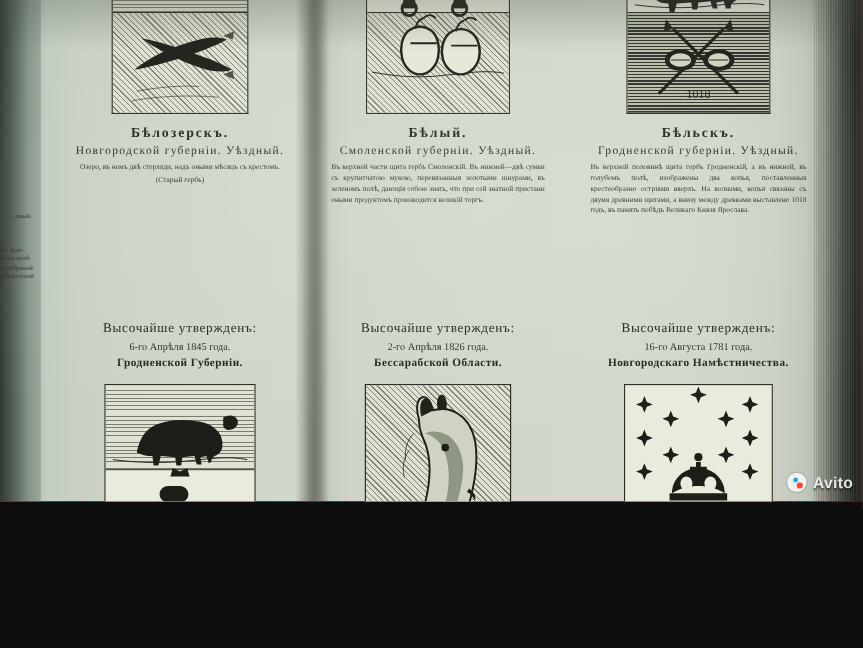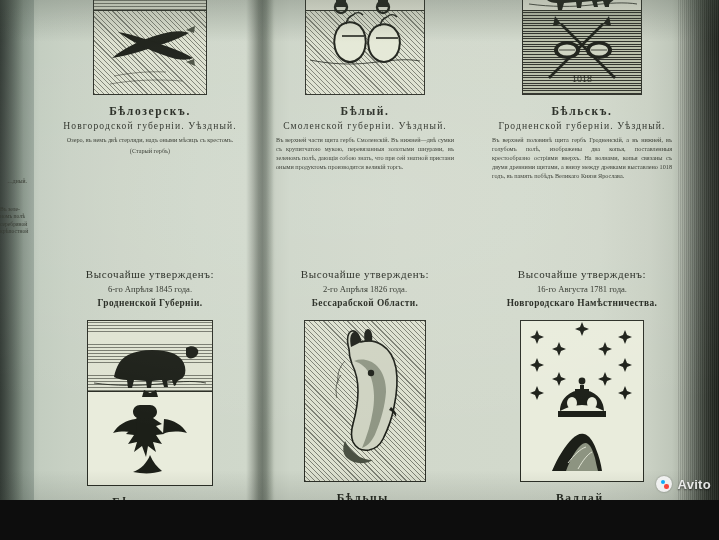--- a/index.html
+++ b/index.html
@@ -3,21 +3,21 @@
 <meta charset="utf-8">
 <style>
   html, body {
     margin: 0;
     padding: 0;
     background: #0d0d0d;
   }
   #page {
     position: relative;
     width: 719px;
-    height: 500px;
+    height: 418px;
     overflow: hidden;
     font-family: "Liberation Serif", serif;
     background: #ec4899;
   }
   
   .page-sheet {
     position: absolute;
     inset: 0;
     background:
       linear-gradient(90deg,

